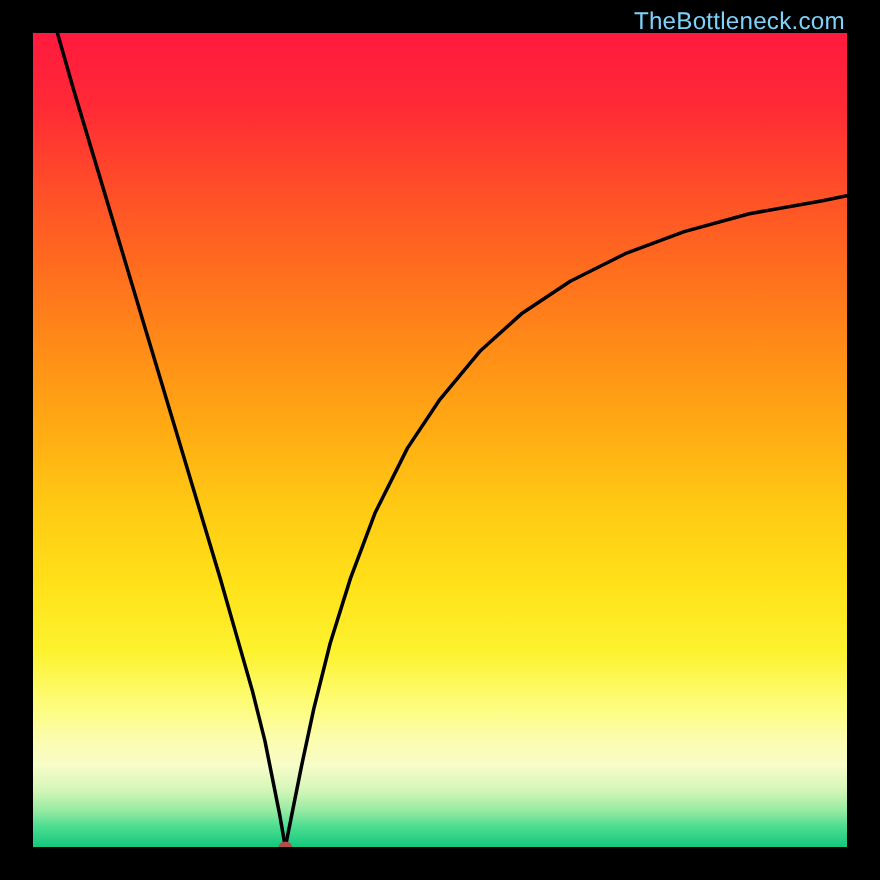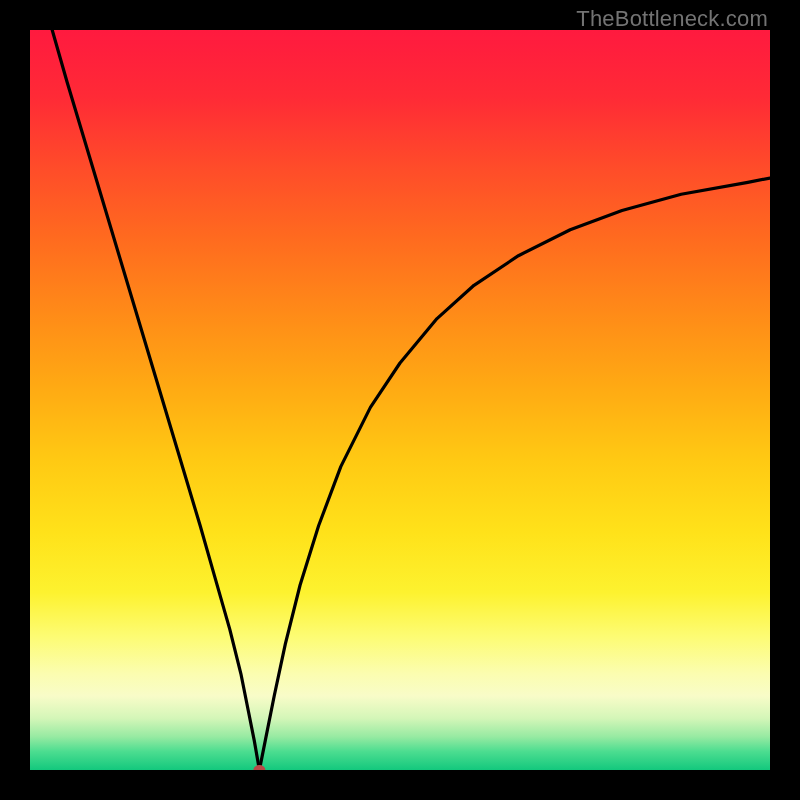--- a/index.html
+++ b/index.html
@@ -27,21 +27,21 @@
   }
   
   .gradient {
     position: absolute;
     inset: 0;
   }
   .watermark {
     position: absolute;
     top: 6px;
     right: 32px;
-    color: #737373;
+    color: #7dd3fc;
     font-size: 22px;
     font-weight: 400;
     letter-spacing: 0.2px;
   }
   svg.curve {
     position: absolute;
     inset: 0;
   }
 </style>
 </head>

